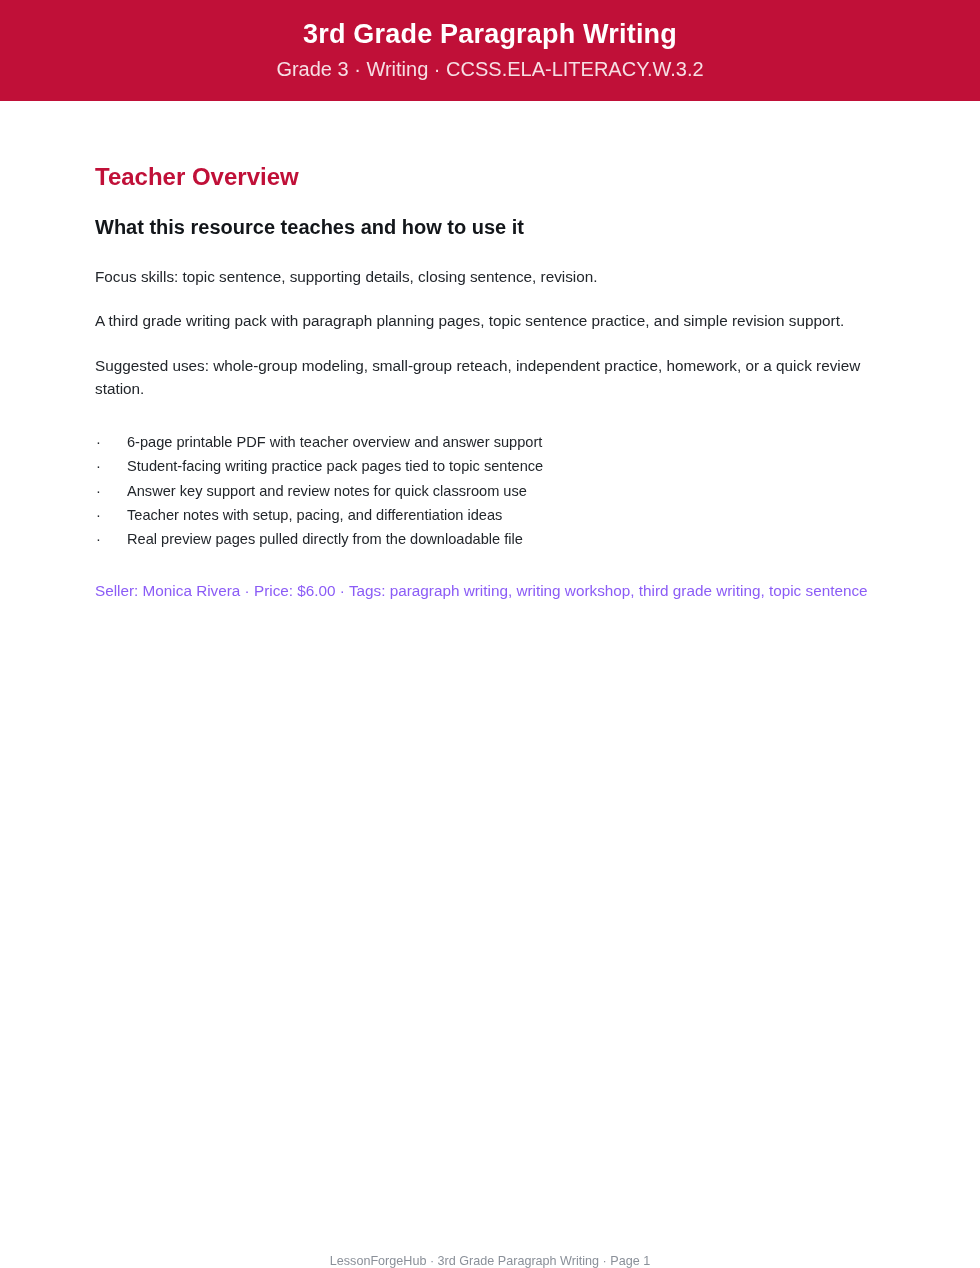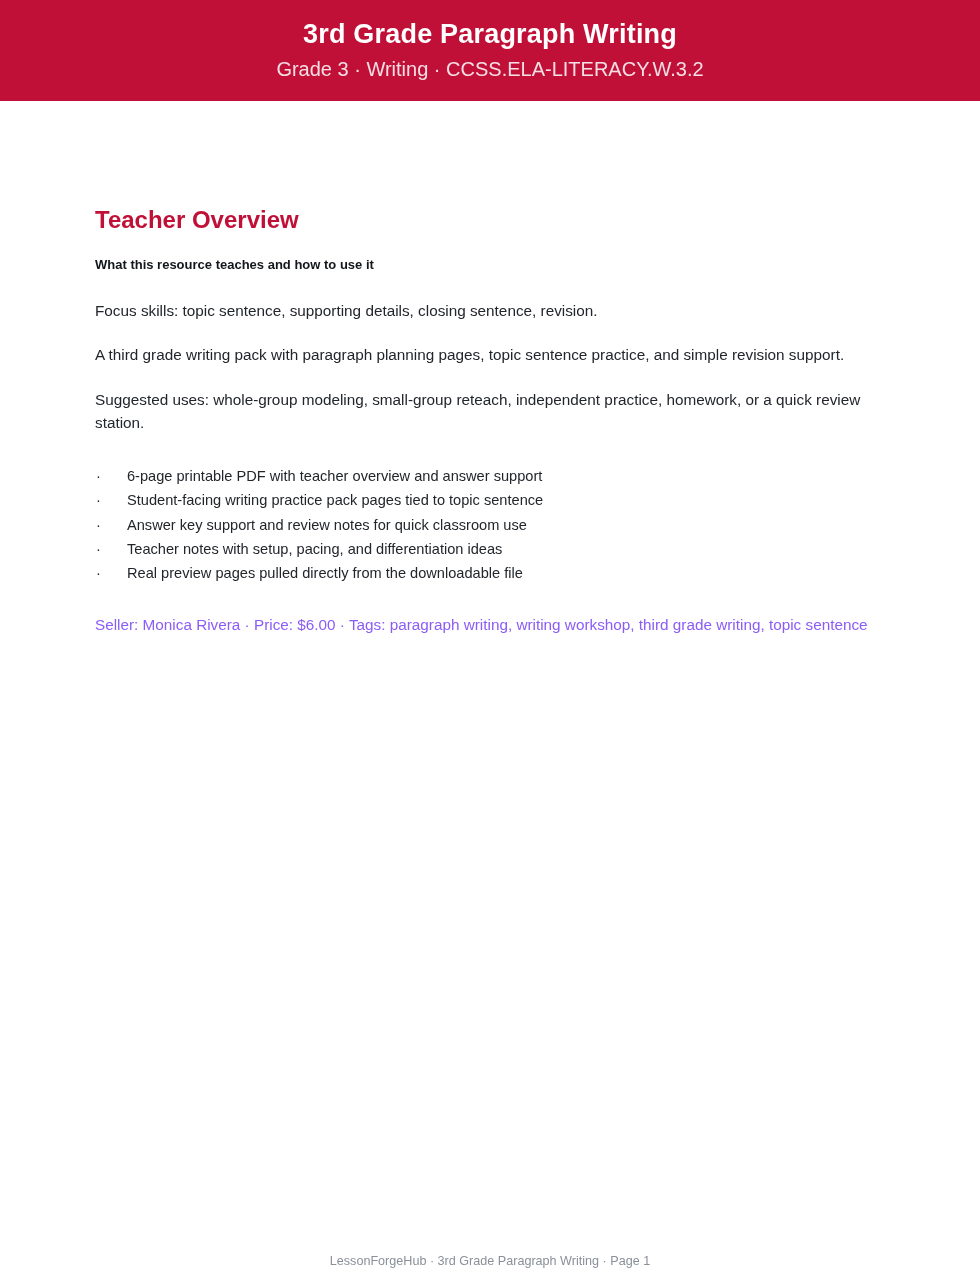--- a/index.html
+++ b/index.html
@@ -47,33 +47,32 @@
     font-weight: normal;
     color: #f6dfe4;
     line-height: 1.2;
   }
 
   
   .content {
     flex: 1 1 auto;
     padding: 62px 85px 0 95px;
     box-sizing: border-box;
-    margin-top: 43px;
   }
 
   .section-title {
     color: #c01038;
     font-size: 24px;
     font-weight: bold;
     margin: 0 0 22px 0;
     line-height: 1.2;
   }
 
   .lead-line {
-    font-size: 13px;
+    font-size: 20px;
     font-weight: bold;
     color: #13161a;
     margin: 0 0 25px 0;
     line-height: 1.3;
   }
 
   p.body-text {
     font-size: 15.3px;
     line-height: 1.52;
     color: #22262b;

